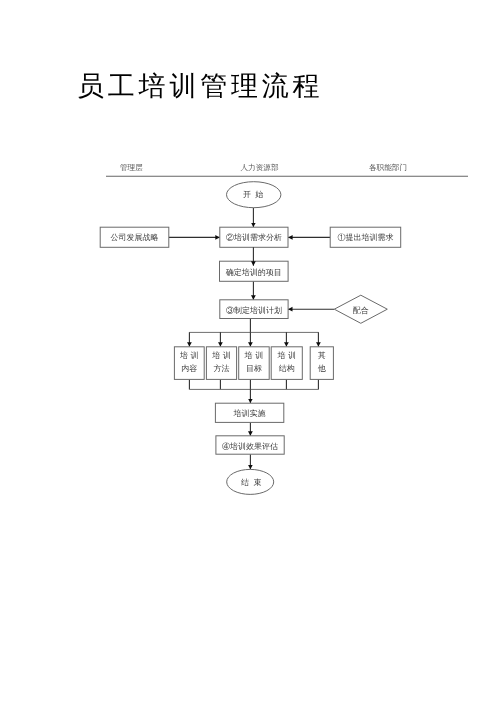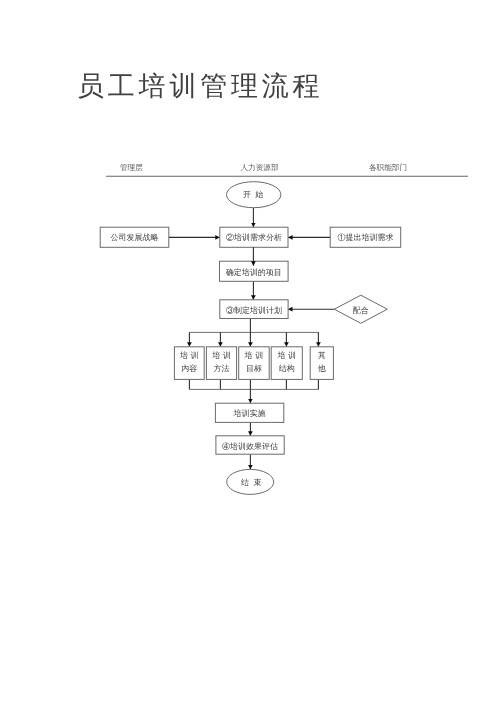--- a/index.html
+++ b/index.html
@@ -1,19 +1,19 @@
 <!DOCTYPE html>
 <html><head>
 <meta charset="utf-8">
 <title>员工培训管理流程</title>
 <style>
   html,body{margin:0;padding:0;background:#ffffff;}
   body{width:500px;height:707px;overflow:hidden;font-family:"Liberation Serif","DejaVu Serif",serif;}
   #page{position:relative;width:500px;height:707px;background:#fff;}
-  #title{position:absolute;left:77px;top:73px;font-size:27px;line-height:27px;color:#404040;letter-spacing:3.8px;white-space:nowrap;}
+  #title{position:absolute;left:77px;top:73px;font-size:27px;line-height:27px;color:#000000;letter-spacing:3.8px;white-space:nowrap;}
   #diagram{position:absolute;left:0;top:0;}
   .hdr-rule{stroke:#666666;stroke-width:1.1;}
   .lane-label{font-size:7.6px;fill:#555555;font-family:"Liberation Serif","DejaVu Serif",serif;}
   .node{fill:#ffffff;stroke:#6a6a6a;stroke-width:1.0;}
   .node-text.spaced{letter-spacing:2.6px;}
   .node-text.spaced-sm{letter-spacing:1.2px;}
   .node-text{font-size:8px;fill:#3a3a3a;text-anchor:middle;font-family:"Liberation Serif","DejaVu Serif",serif;}
   .conn path{stroke:#2e2e2e;stroke-width:1.1;fill:none;}
   .conn path.bar{stroke:#6e6e6e;stroke-width:1.0;}
 </style>

